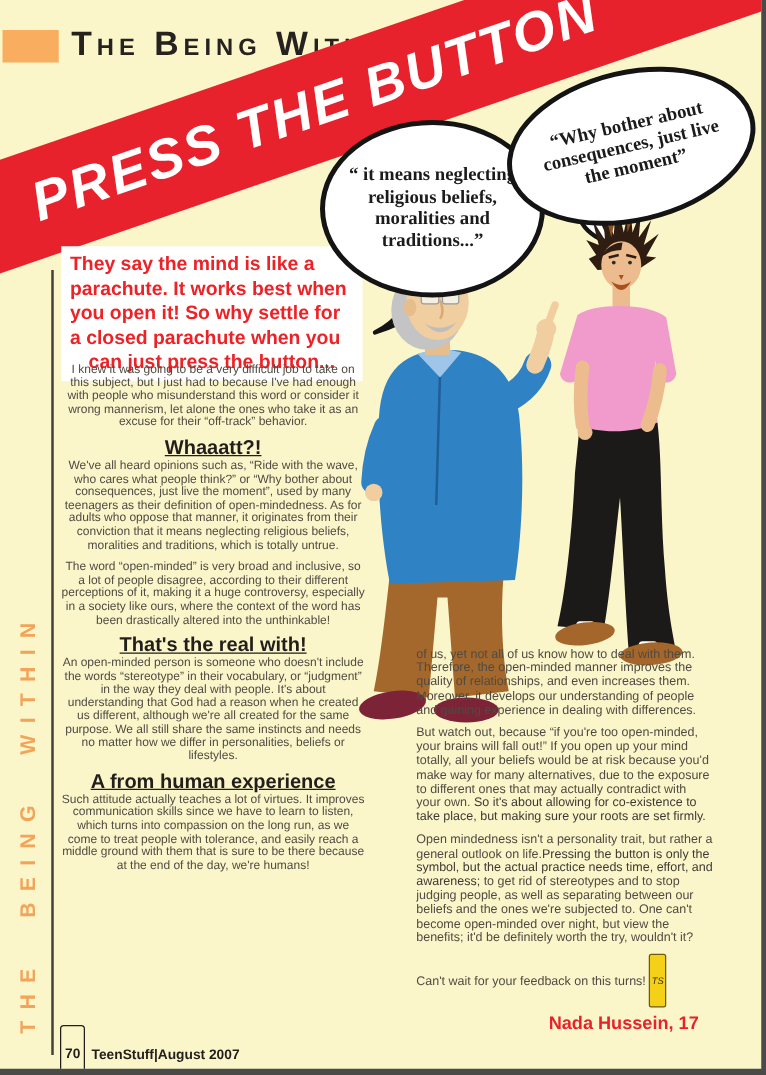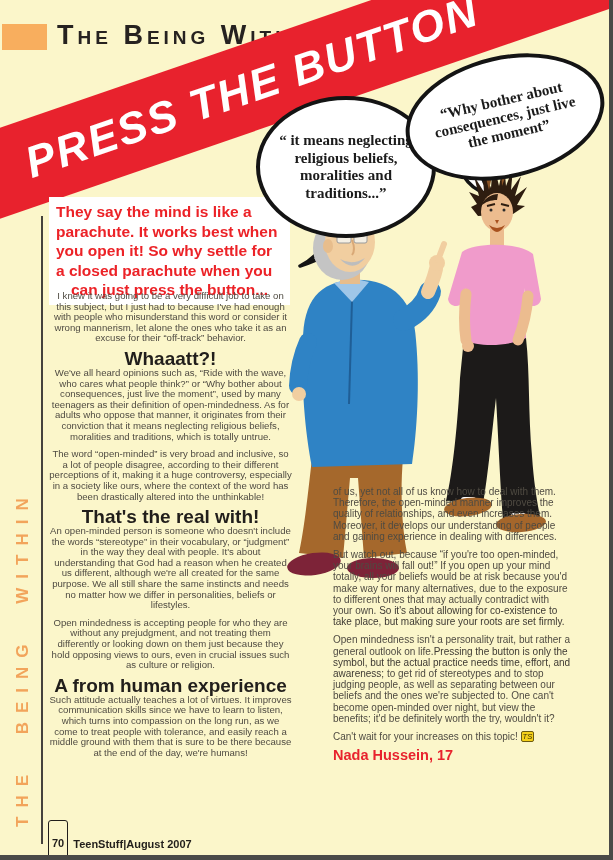--- a/index.html
+++ b/index.html
@@ -52,33 +52,33 @@
     position:absolute;left:49px;top:197px;width:241px;min-height:90px;background:#ffffff;
     z-index:2;box-sizing:border-box;padding:5px 7px;
   }
   .intro-text{
     color:#ec2227;font-weight:700;font-size:15.5px;line-height:19.5px;
     text-align:left;text-align-last:center;
   }
   
   .col{position:absolute;color:#4f4b42;font-size:9.6px;line-height:10.6px;z-index:2;}
   .col-1{left:49px;top:291px;width:243px;text-align:center;}
-  .col-2{left:333px;top:486px;width:238px;font-size:10px;line-height:11.2px;}
+  .col-2{left:333px;top:518px;width:238px;font-size:10px;line-height:11.2px;}
   .col p{margin:0 0 7px 0;}
   .col p.tight{margin-bottom:0;}
-  .col h3{margin:2px 0 1px 0;font-size:19px;line-height:16px;color:#211e1b;font-weight:700;}
+  .col h3{margin:2px 0 1px 0;font-size:16px;line-height:16px;color:#211e1b;font-weight:700;text-decoration:underline;}
   .bold-run{font-weight:400;color:#3e3a33;}
   .author{
-    margin-top:8px;padding-right:12px;
+    margin-top:8px;text-align:right;padding-right:12px;
     color:#e8222d;font-weight:700;font-size:14.5px;
   }
   .ts-badge{
     display:inline-block;background:#f5d018;color:#3c3008;border:1px solid #6b5a10;
     font-size:7.5px;font-weight:400;font-style:italic;line-height:9px;
-    padding:0 1px;vertical-align:1px;border-radius:2px;
+    padding:16px 1px;vertical-align:1px;border-radius:2px;
   }
   
   .footer{position:absolute;left:48px;top:820px;z-index:2;display:flex;align-items:center;gap:5px;
     color:#211e1b;font-size:11px;font-weight:700;}
   .page-num{
     border:1.5px solid #211e1b;border-radius:3px;padding:16px 3px;line-height:13px;font-weight:700;
   }
 </style>
 </head>
 <body>
@@ -184,30 +184,29 @@
     <div class="intro-text">They say the mind is like a parachute. It works best when you open it! So why settle for a closed parachute when you can just press the button...</div>
   </div>
 
   <div class="col col-1">
     <p>I knew it was going to be a very difficult job to take on this subject, but I just had to because I've had enough with people who misunderstand this word or consider it wrong mannerism, let alone the ones who take it as an excuse for their “off-track” behavior.</p>
     <h3>Whaaatt?!</h3>
     <p>We've all heard opinions such as, “Ride with the wave, who cares what people think?” or “Why bother about consequences, just live the moment”, used by many teenagers as their definition of open-mindedness. As for adults who oppose that manner, it originates from their conviction that it means neglecting religious beliefs, moralities and traditions, which is totally untrue.</p>
     <p>The word “open-minded” is very broad and inclusive, so a lot of people disagree, according to their different perceptions of it, making it a huge controversy, especially in a society like ours, where the context of the word has been drastically altered into the unthinkable!</p>
     <h3>That's the real with!</h3>
     <p>An open-minded person is someone who doesn't include the words “stereotype” in their vocabulary, or “judgment” in the way they deal with people. It's about understanding that God had a reason when he created us different, although we're all created for the same purpose. We all still share the same instincts and needs no matter how we differ in personalities, beliefs or lifestyles.</p>
-    <p>Open mindedness is accepting people for who they are without any prejudgment, and not treating them differently or looking down on them just because they hold opposing views to ours, even in crucial issues such as culture or religion.</p>
     <h3>A from human experience</h3>
     <p class="tight">Such attitude actually teaches a lot of virtues. It improves communication skills since we have to learn to listen, which turns into compassion on the long run, as we come to treat people with tolerance, and easily reach a middle ground with them that is sure to be there because at the end of the day, we're humans!</p>
   </div>
 
   <div class="col col-2">
     <p>of us, yet not all of us know how to deal with them. Therefore, the open-minded manner improves the quality of relationships, and even increases them. Moreover, it develops our understanding of people and gaining experience in dealing with differences.</p>
     <p><span>But watch out, because “if you're too open-minded, your brains will fall out!” If you open up your mind totally, all your beliefs would be at risk because you'd make way for many alternatives, due to the exposure to different ones that may actually contradict with your own.  </span><span class="bold-run">So it's about allowing for co-existence to take place, but making sure your roots are set firmly.</span></p>
     <p><span>Open mindedness isn't a personality trait, but rather a general outlook on life.</span><span class="bold-run">Pressing the button is only the symbol, but the actual practice needs time, effort, and awareness;</span><span> to get rid of stereotypes and to stop judging people, as well as separating between our beliefs and the ones we're subjected to. One can't become open-minded over night, but view the benefits; it'd be definitely worth the try, wouldn't it?</span></p>
-    <p><span>Can't wait for your increases on this topic! </span><span class="ts-badge">TS</span></p>
+    <p><span>Can't wait for your feedback on this turns! </span><span class="ts-badge">TS</span></p>
     <div class="author">Nada Hussein, 17</div>
   </div>
 
   <div class="footer">
     <span class="page-num">70</span>
     <span>TeenStuff|August 2007</span>
   </div>
 
 </div>
 

